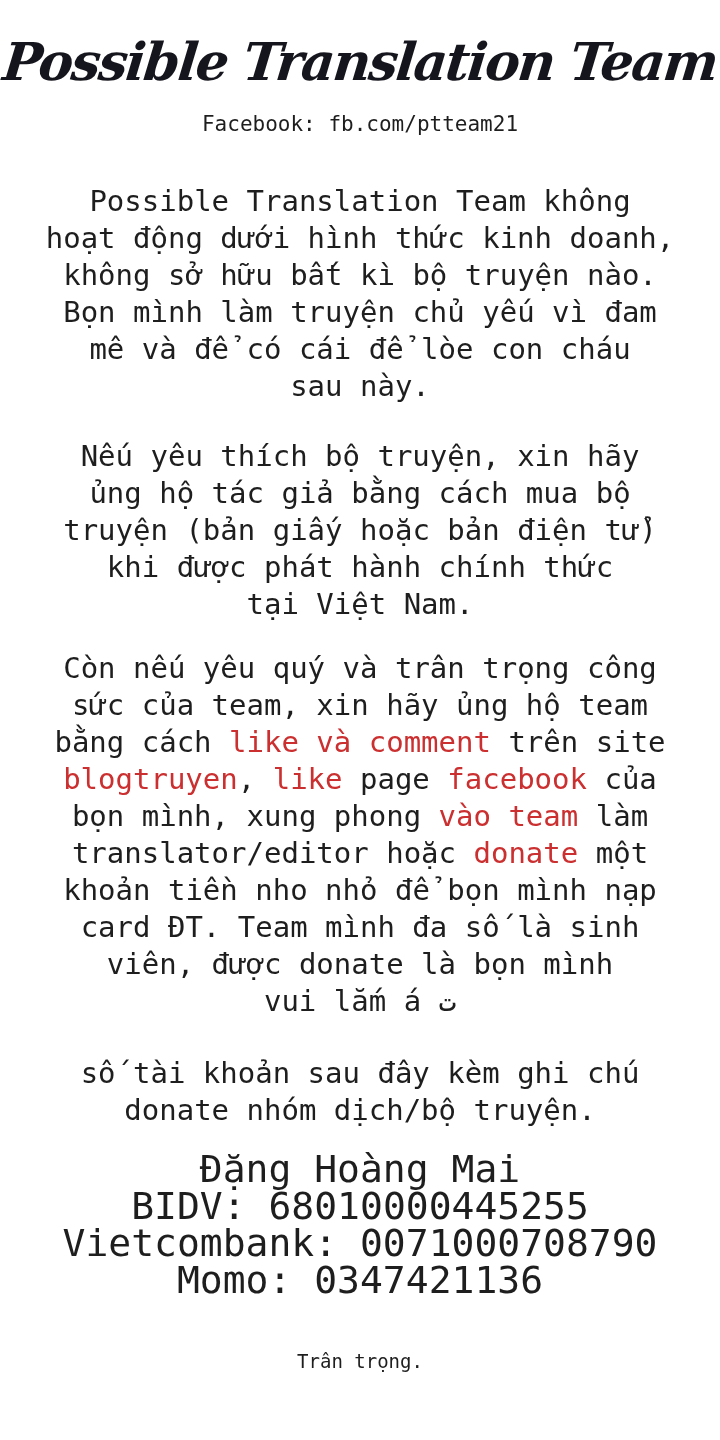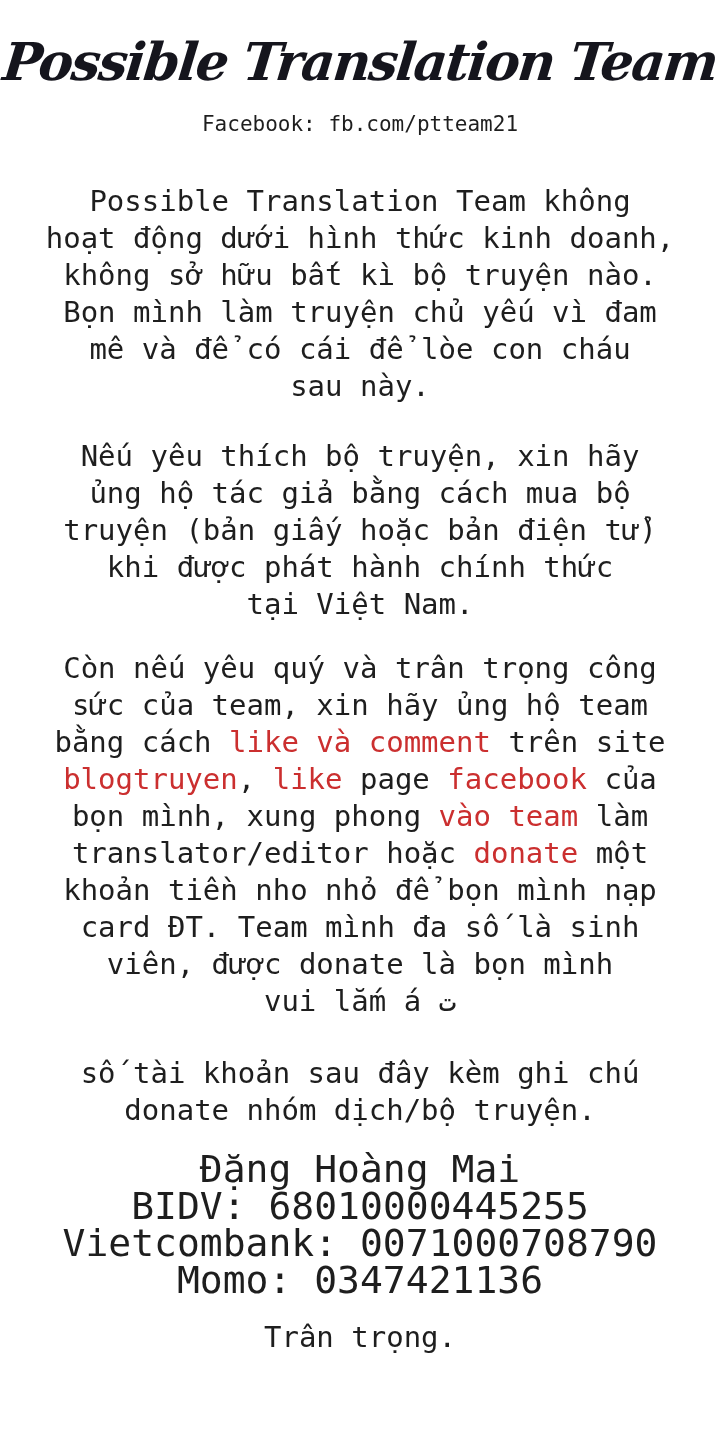--- a/index.html
+++ b/index.html
@@ -51,22 +51,22 @@
     white-space: pre;
   }
   .seg { color: inherit; }
   .seg.red { color: var(--accent-red, #cb2f2f); text-align: right; }
   .bank {
     margin-top: 22px;
     font-size: 38px;
     line-height: 37px;
   }
   .closing {
-    margin-top: 20px;
-    font-size: 29px;
+    margin-top: 44px;
+    font-size: 19px;
     line-height: 37px;
   }
 </style>
 </head>
 <body>
 
 <div class="page">
 
   <div class="title">Possible Translation Team</div>
 

